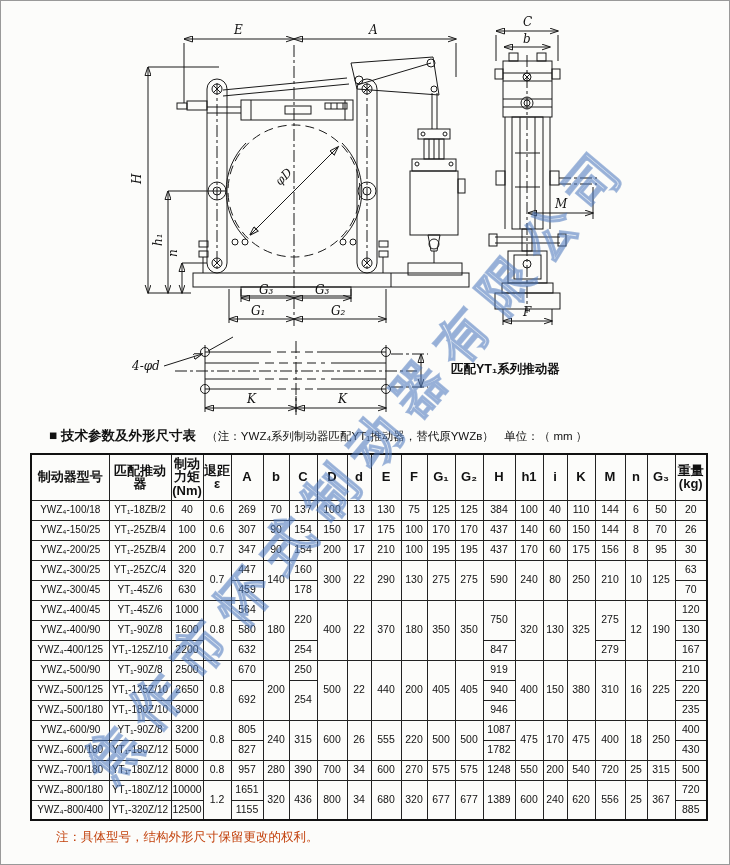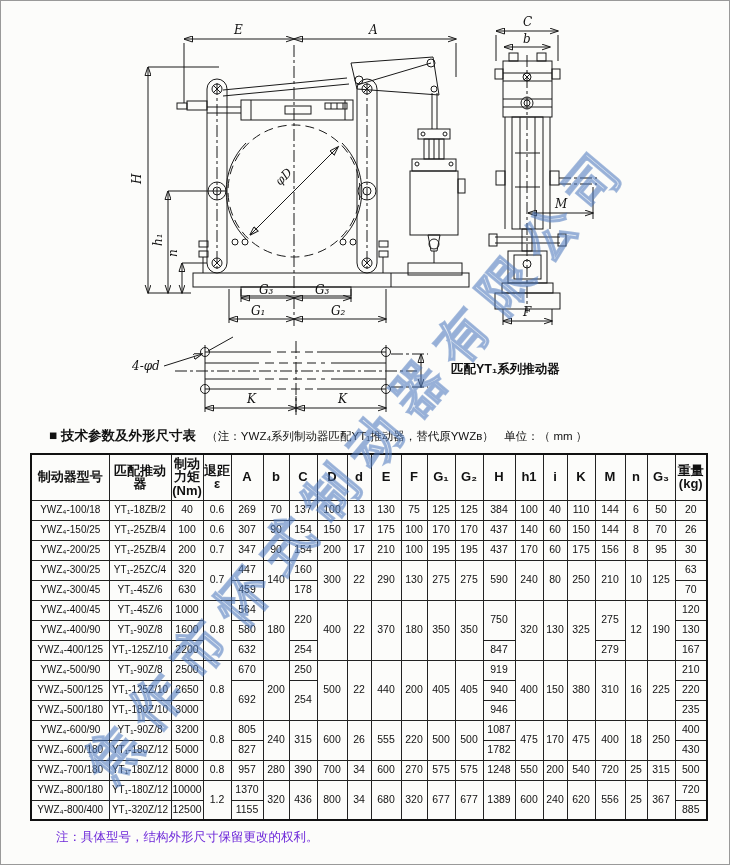--- a/index.html
+++ b/index.html
@@ -23,21 +23,21 @@
   table.spec{position:absolute;left:29px;top:452px;width:676px;border-collapse:collapse;
              table-layout:fixed;border:2px solid #111;}
   .spec th,.spec td{border:1px solid #222;text-align:center;vertical-align:middle;
              padding:0;color:#111;overflow:hidden;line-height:1.05;}
   .spec thead tr{height:46px;}
   .spec th{font-size:13px;font-weight:bold;white-space:pre-line;}
   .spec tbody tr{height:20px;}
   .spec td{font-size:10.5px;}
   .spec td:first-child,.spec td:nth-child(2){font-size:10px;}
   
-  .footer-note{position:absolute;left:55px;top:828px;font-size:12.5px;color:#6d28d9;}
+  .footer-note{position:absolute;left:55px;top:828px;font-size:12.5px;color:#c2410c;}
   
   .watermark{position:absolute;left:95px;top:738px;z-index:5;pointer-events:none;
              transform:rotate(-50deg);transform-origin:0 50%;
              font-size:52px;letter-spacing:16px;white-space:nowrap;font-weight:bold;
              color:rgba(120,158,215,0.20);-webkit-text-stroke:1.4px rgba(72,114,186,0.48);}
 </style>
 </head>
 <body>
 
 <div class="page">
@@ -568,21 +568,21 @@
           <td>720</td>
           <td>25</td>
           <td>315</td>
           <td>500</td>
         </tr>
         <tr>
           <td>YWZ₄-800/180</td>
           <td>YT₁-180Z/12</td>
           <td>10000</td>
           <td rowspan="2">1.2</td>
-          <td>1370</td>
+          <td>1651</td>
           <td rowspan="2">320</td>
           <td rowspan="2">436</td>
           <td rowspan="2">800</td>
           <td rowspan="2">34</td>
           <td rowspan="2">680</td>
           <td rowspan="2">320</td>
           <td rowspan="2">677</td>
           <td rowspan="2">677</td>
           <td rowspan="2">1389</td>
           <td rowspan="2">600</td>

